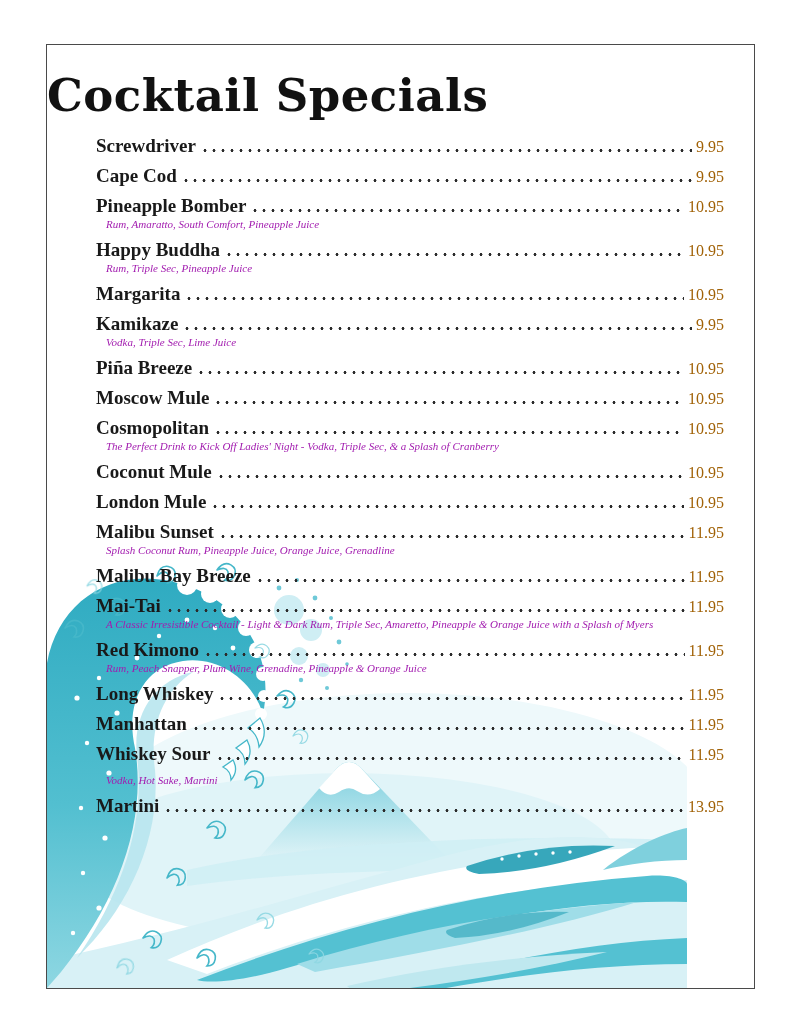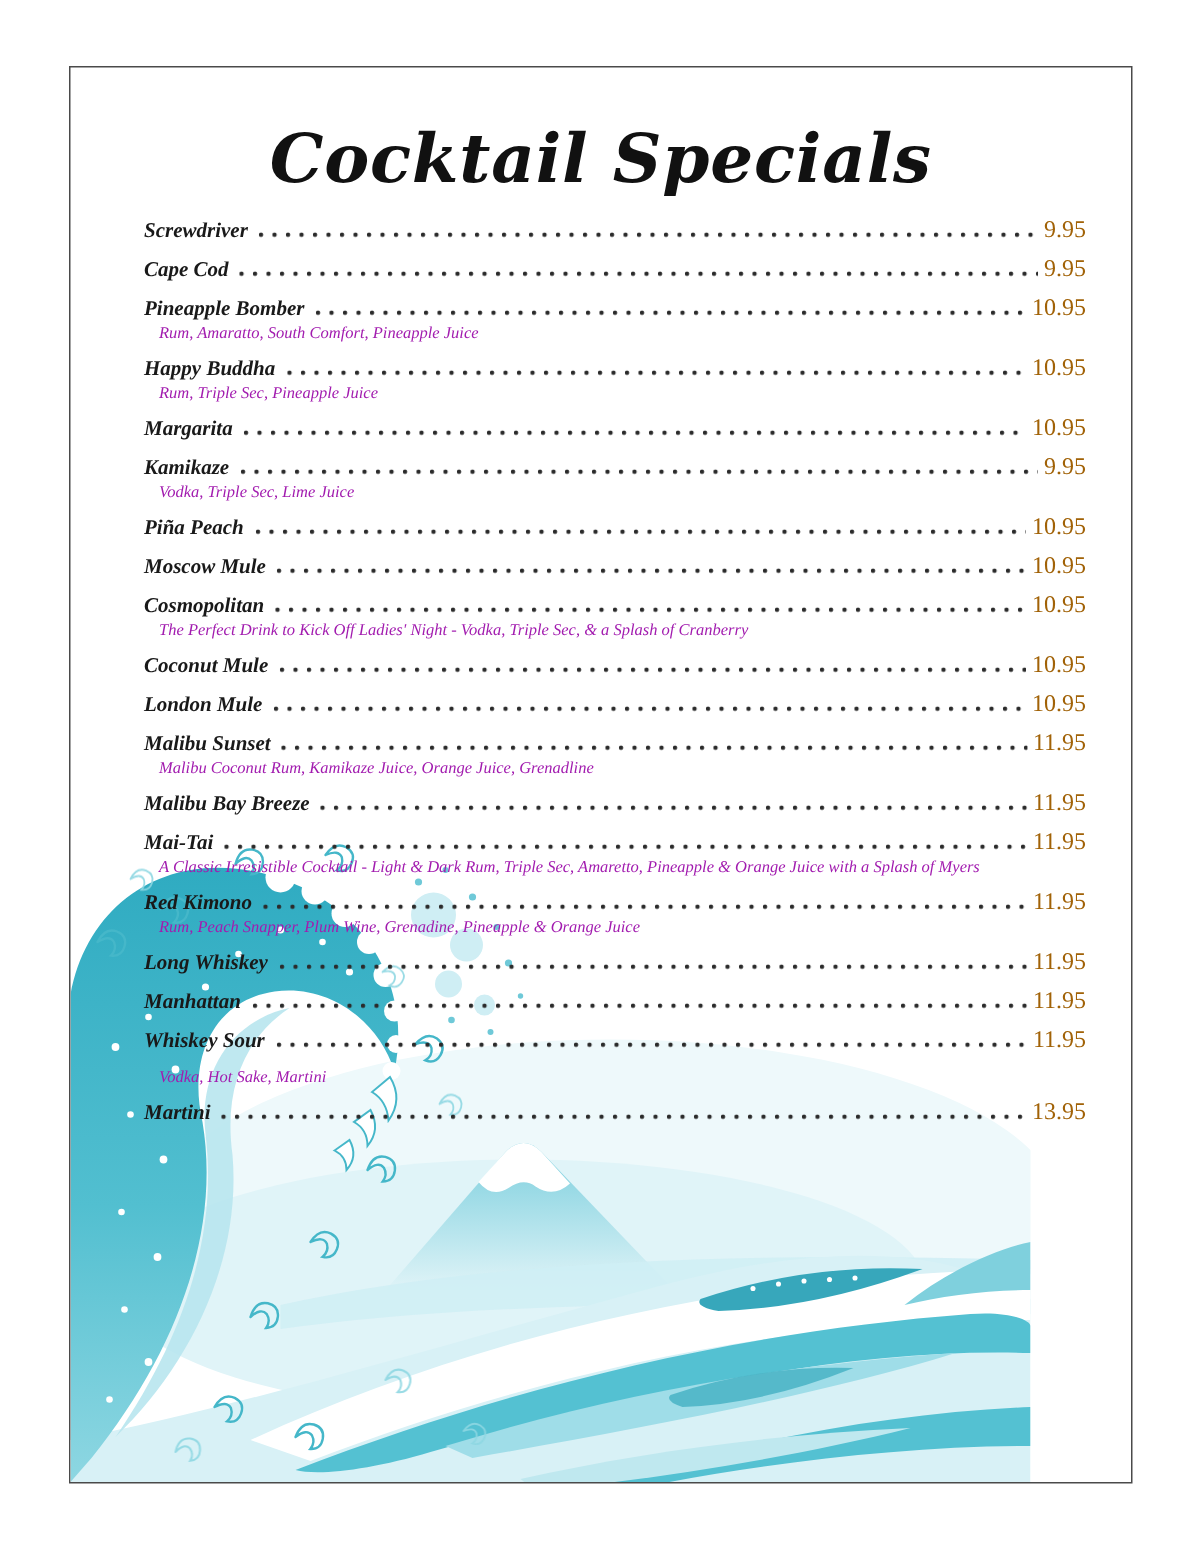--- a/index.html
+++ b/index.html
@@ -4,29 +4,29 @@
 <style>
   html,body{margin:0;padding:0;background:#ffffff;}
   body{width:800px;height:1035px;position:relative;overflow:hidden;
        font-family:"Liberation Serif", serif;color:#1a1a1a;}
 
   .frame{position:absolute;left:46px;top:44px;width:707px;height:943px;
          border:1.5px solid #4a4a4a;overflow:hidden;background:#ffffff;}
 
   .wave{position:absolute;left:0;bottom:0;width:640px;height:460px;pointer-events:none;}
 
-  .title{position:relative;text-align:center;margin:36px 0 14px 0;
-         font-family:"DejaVu Serif", serif;font-style:italic;font-weight:700;
+  .title{position:relative;margin:26px 0 14px 0;
+         font-family:"DejaVu Serif", serif;font-weight:700;
          font-size:45px;line-height:1.1;color:#111;letter-spacing:0.5px;}
 
   .items{position:relative;margin:0 30px 0 49px;}
 
   .item{margin-bottom:8px;}
   .line{display:flex;align-items:baseline;}
-  .name{font-weight:700;font-size:14px;white-space:nowrap;color:#191919;font-style:italic;}
+  .name{font-weight:700;font-size:19px;white-space:nowrap;color:#191919;}
   .dots{flex:1;align-self:flex-end;height:5px;margin:0 4px 4px 7px;
         background-image:radial-gradient(circle at 2px 2.5px, #2b2b2b 1.25px, transparent 1.7px);
         background-size:9px 5px;background-repeat:repeat-x;}
   .price{font-size:16px;white-space:nowrap;color:#a16207;}
   .desc{font-style:italic;font-size:11px;line-height:1.28;color:#a21caf;
         margin:0 0 1px 10px;max-width:600px;}
 </style>
 </head>
 <body>
 
@@ -194,21 +194,21 @@
       <div class="item">
         <div class="line">
           <span class="name">Kamikaze</span>
           <span class="dots"></span>
           <span class="price">9.95</span>
         </div>
         <div class="desc">Vodka, Triple Sec, Lime Juice</div>
       </div>
       <div class="item">
         <div class="line">
-          <span class="name">Piña Peach</span>
+          <span class="name">Piña Breeze</span>
           <span class="dots"></span>
           <span class="price">10.95</span>
         </div>
       </div>
       <div class="item">
         <div class="line">
           <span class="name">Moscow Mule</span>
           <span class="dots"></span>
           <span class="price">10.95</span>
         </div>
@@ -234,21 +234,21 @@
           <span class="dots"></span>
           <span class="price">10.95</span>
         </div>
       </div>
       <div class="item">
         <div class="line">
           <span class="name">Malibu Sunset</span>
           <span class="dots"></span>
           <span class="price">11.95</span>
         </div>
-        <div class="desc">Malibu Coconut Rum, Kamikaze Juice, Orange Juice, Grenadline</div>
+        <div class="desc">Splash Coconut Rum, Pineapple Juice, Orange Juice, Grenadline</div>
       </div>
       <div class="item">
         <div class="line">
           <span class="name">Malibu Bay Breeze</span>
           <span class="dots"></span>
           <span class="price">11.95</span>
         </div>
       </div>
       <div class="item">
         <div class="line">

